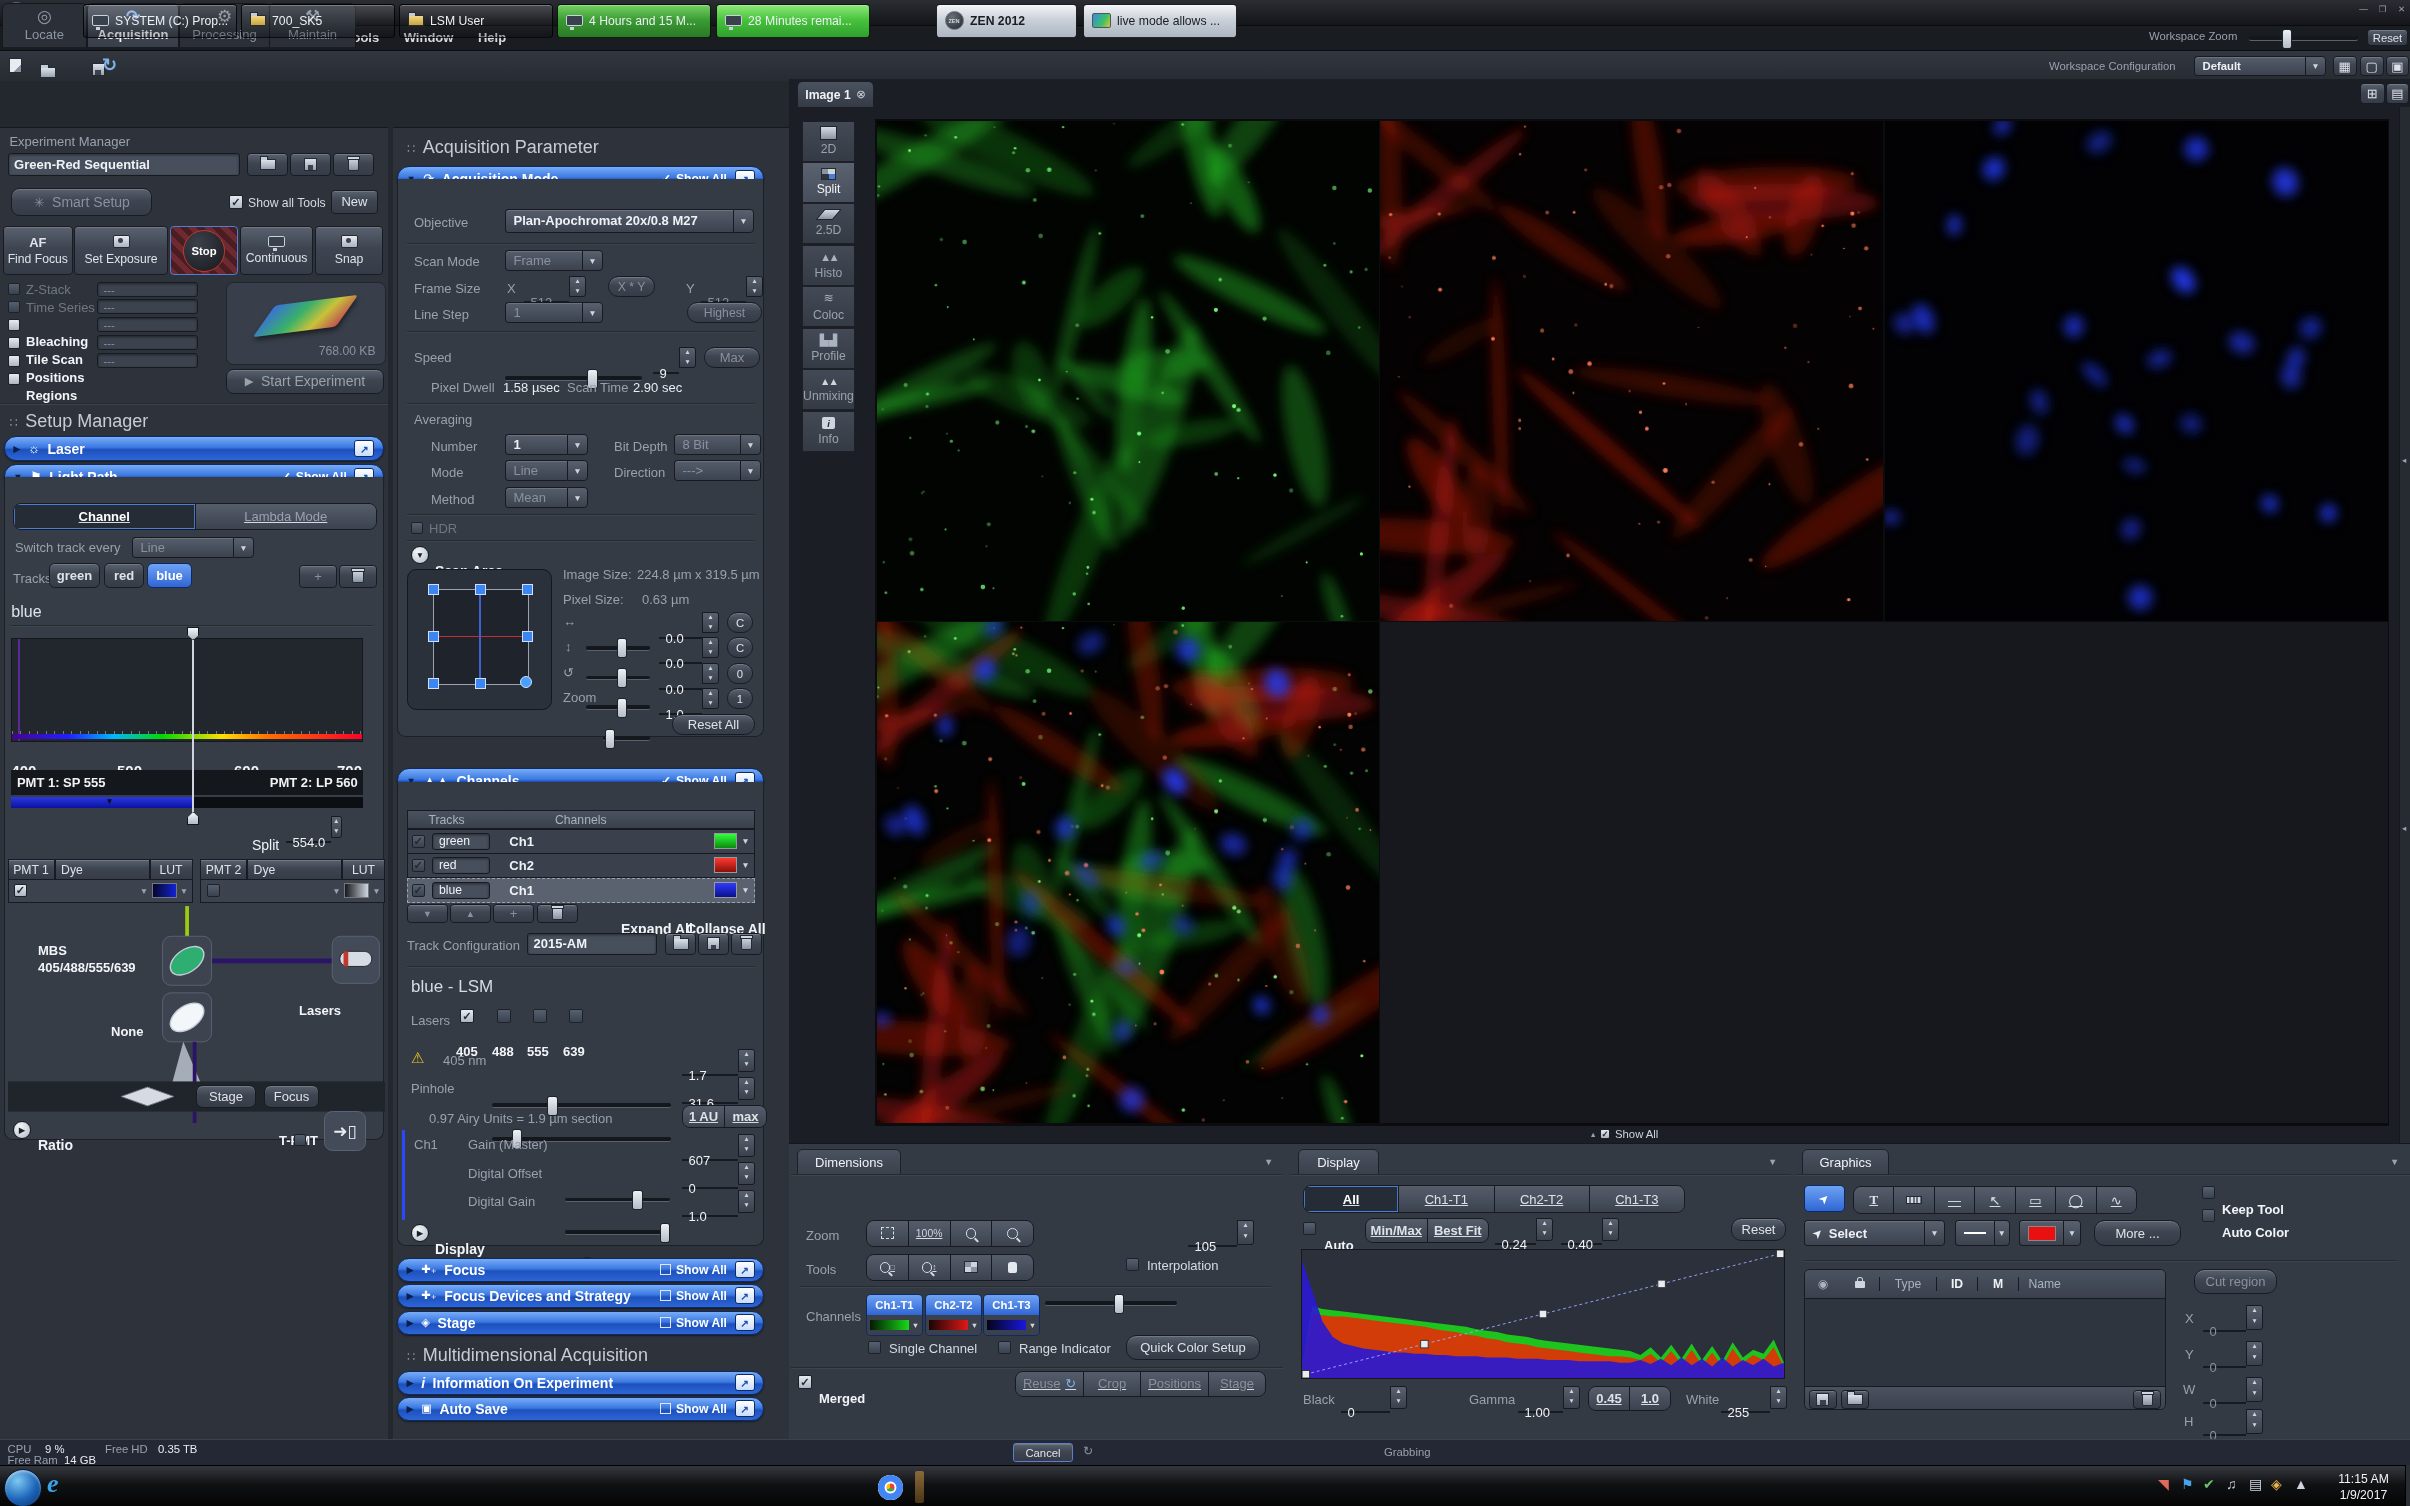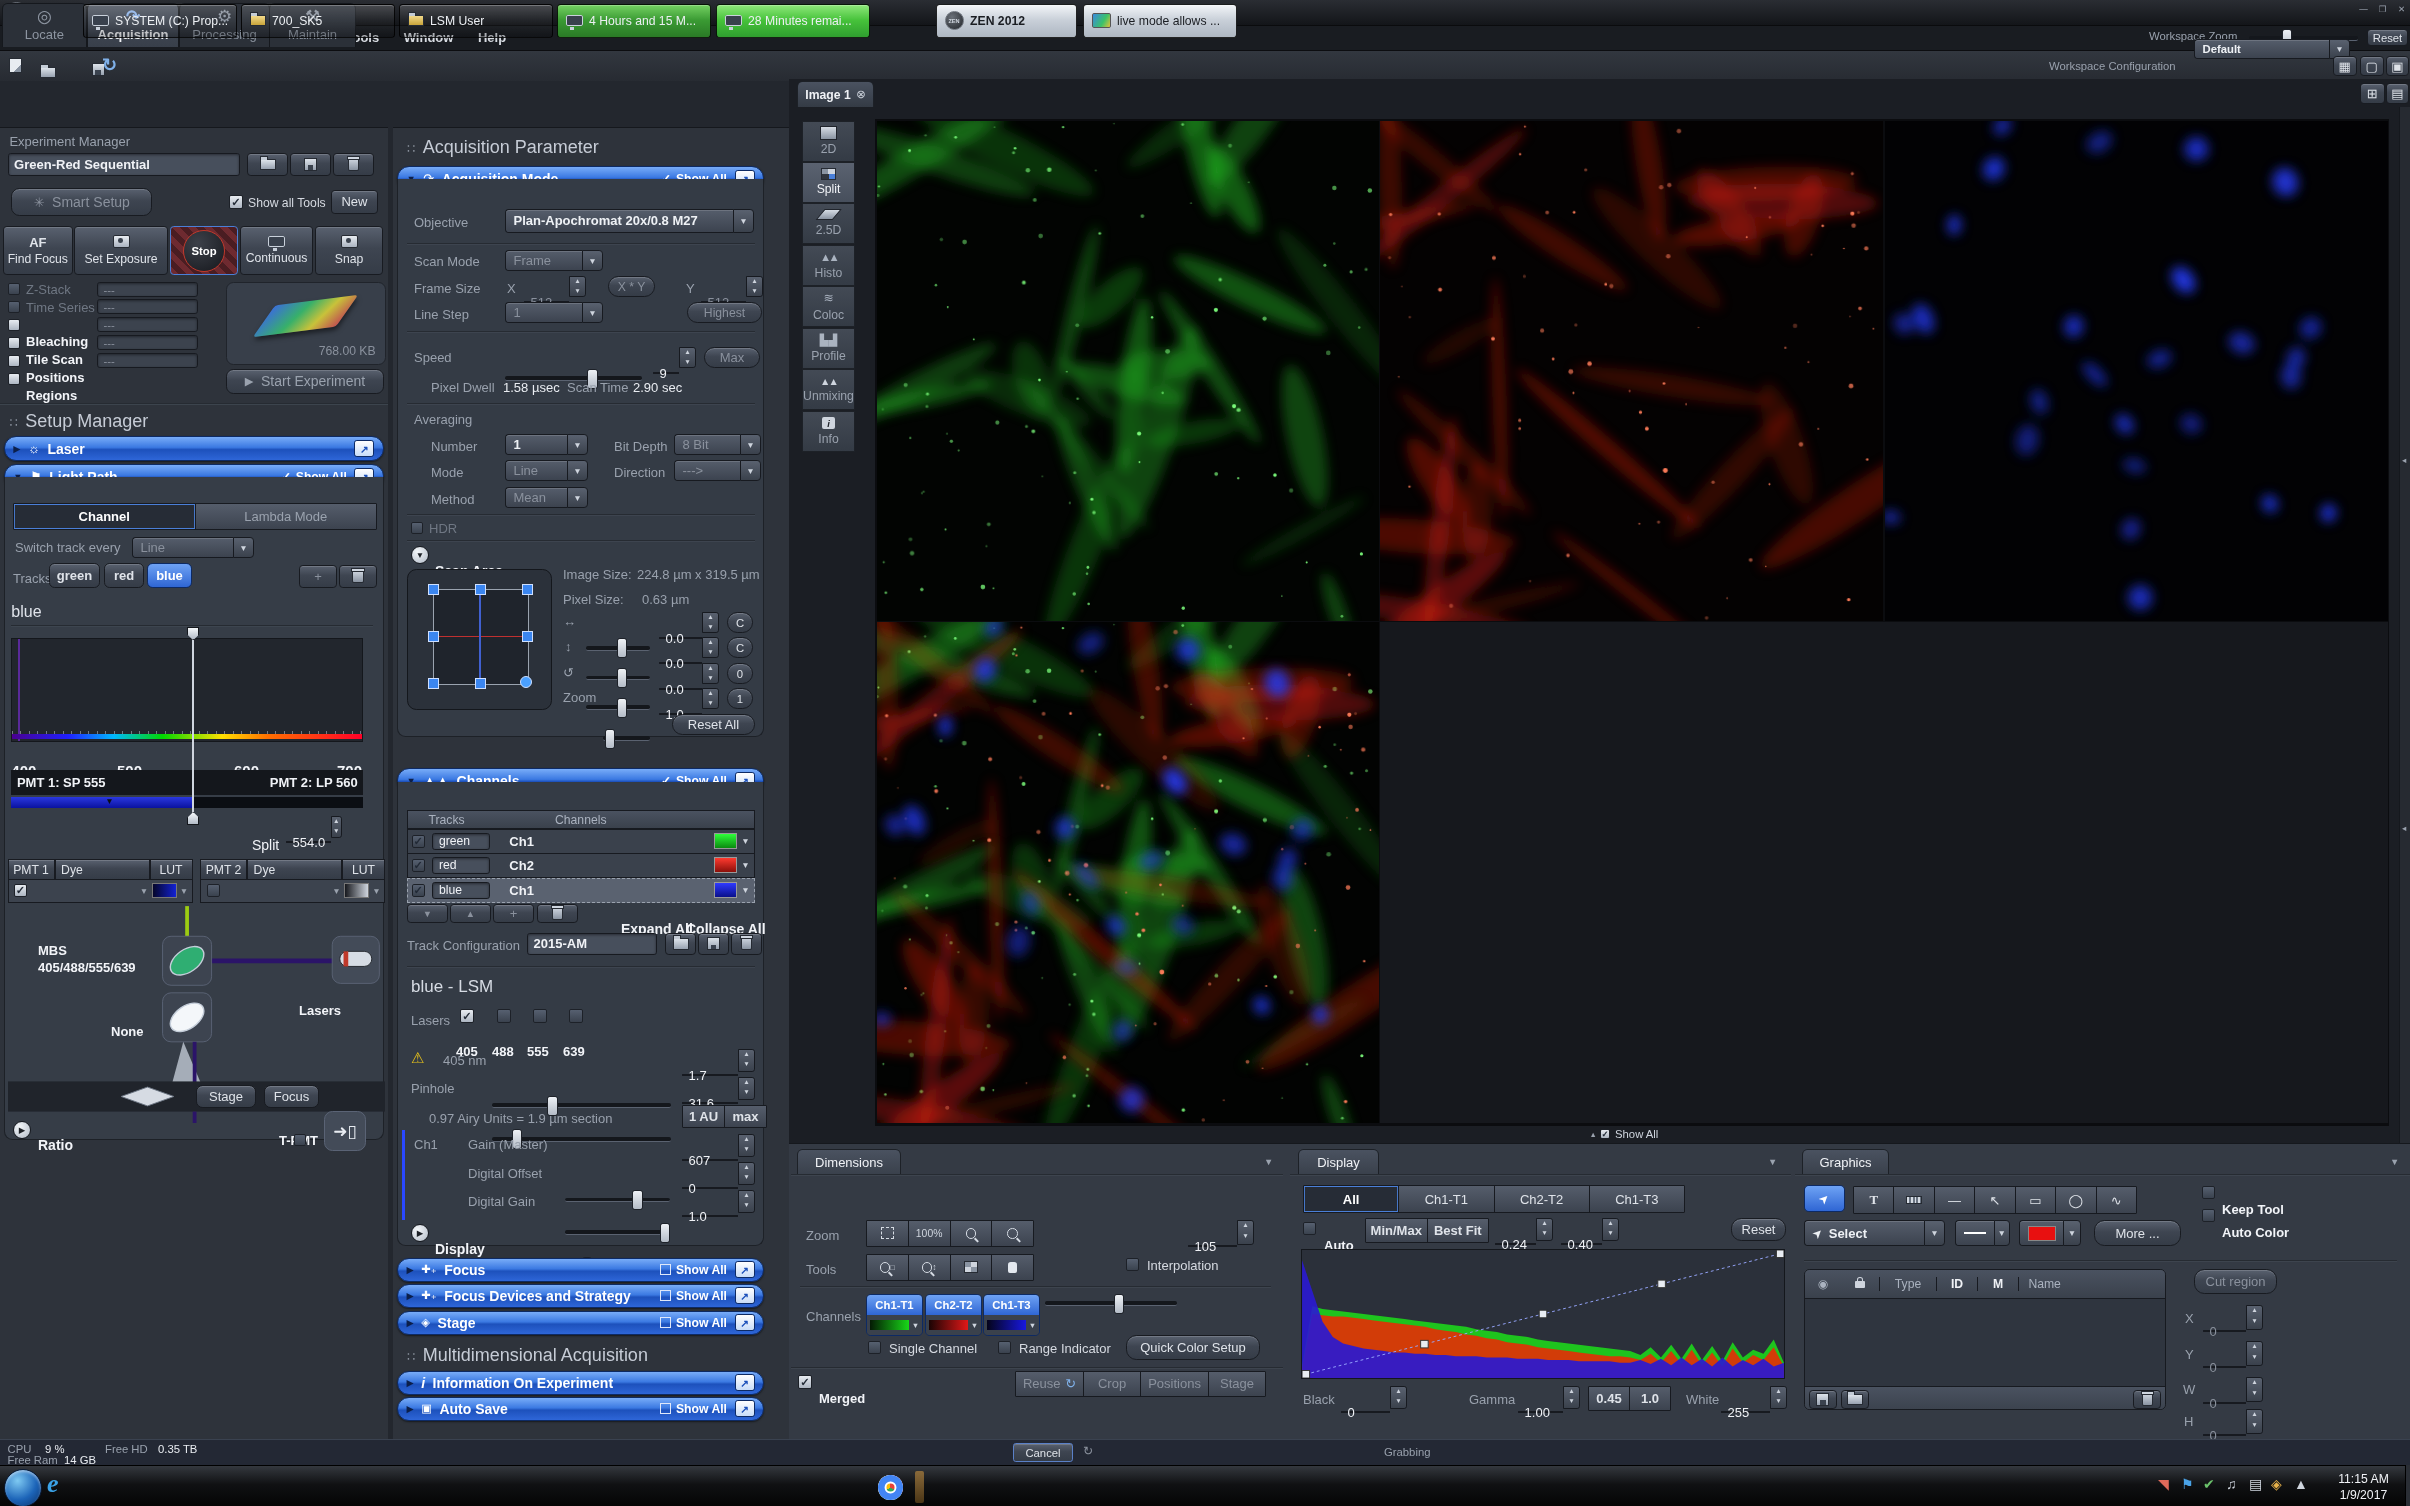--- a/index.html
+++ b/index.html
@@ -65,21 +65,21 @@
   .ic-mag::after{content:'';position:absolute;right:-3.8px;bottom:-3.8px;width:4.7px;height:1.9px;background:#d6dce4;transform:rotate(45deg);}
   .ic-lock{width:9.4px;height:6.6px;background:#cfd5de;border-radius:0.9px;position:relative;display:inline-block;}
   .ic-lock::before{content:'';position:absolute;top:-4.7px;left:1.9px;width:3.8px;height:3.8px;border:1.4px solid #cfd5de;border-bottom:none;border-radius:2.8px 2.8px 0 0;}
   .ic-hand{width:9.4px;height:11.3px;background:#e4e9ef;border-radius:2.8px 2.8px 1.9px 1.9px;display:inline-block;}
   .ic-tiles{width:12.2px;height:10.4px;display:inline-block;background:conic-gradient(#cfd5de 0 25%,#8a94a2 0 50%,#cfd5de 0 75%,#8a94a2 0);outline:0.9px solid #262b33;}
   .ic-ruler{width:14px;height:6.6px;background:repeating-linear-gradient(90deg,#d6dce4 0 1.9px,#6a7482 1.9px 3.8px);border:0.9px solid #262b33;display:inline-block;}
   
   .vtab{position:absolute;left:802px;width:53px;height:41px;background:linear-gradient(#434a55,#343b45);border:0.9px solid #1d2127;box-sizing:border-box;display:flex;flex-direction:column;align-items:center;justify-content:center;gap:2.8px;color:#9aa2ae;font-size:12.2px;}
   .vtab.active{background:linear-gradient(#5a6270,#474f5c);color:#f0f2f6;}
   
-  .seg{display:flex;border:0.9px solid #171a20;border-radius:1px;overflow:hidden;}
+  .seg{display:flex;border:0.9px solid #171a20;border-radius:8px;overflow:hidden;text-decoration:underline;}
   .seg>div{display:flex;align-items:center;justify-content:center;background:linear-gradient(#555d6b,#3c434f);border-right:0.9px solid #171a20;color:#dfe3e9;box-sizing:border-box;}
   .seg>div:last-child{border-right:none;}
   .seg>div.on{background:#262c36;box-shadow:inset 0 0 0 0.9px #4a7fd8;color:#fff;font-weight:bold;}
   
   .taskbar{left:0;top:1465px;width:2411px;height:41px;background:linear-gradient(#34383e,#101113 45%,#040404);border-top:0.9px solid #000;}
   .tbtn{position:absolute;top:3.8px;height:34px;border-radius:3.8px;border:0.9px solid rgba(0,0,0,.85);background:linear-gradient(rgba(255,255,255,.16),rgba(255,255,255,.05) 48%,rgba(0,0,0,.25));box-shadow:inset 0 0.9px 0 rgba(255,255,255,.25);display:flex;align-items:center;gap:6.6px;padding:0 7.5px;box-sizing:border-box;color:#eceff3;font-size:12.2px;white-space:nowrap;overflow:hidden;}
   .tbtn .tl{overflow:hidden;text-overflow:ellipsis;}
   .tbtn.green{background:linear-gradient(#74d162,#3a9a33 48%,#2a7a26);}
   .tbtn.light{background:linear-gradient(#f2f5f8,#c8cfd8 48%,#aeb7c2);color:#1a1d22;}
   .statusbar{left:0;top:1439px;width:2411px;height:26px;background:#232834;border-top:0.9px solid #3a4250;font-size:11.3px;}
@@ -117,21 +117,21 @@
       <span>Reset</span>
     </div>
 
   
   <div class="r toolrow"></div>
   <span class="r ic-page" style="left:9.4px;top:58px"></span>
   <span class="r ic-folder" style="left:40px;top:60px"></span>
   <span class="r ic-save" style="left:72px;top:58px"></span>
   <span class="r" style="left:102px;top:54px;color:#7fb0e8;font-size:18px;font-weight:bold">↻</span>
   <span class="r dim" style="left:2049px;top:60px;font-size:11.3px">Workspace Configuration</span>
-  <div class="r dd" style="left:2194px;top:39px;width:156px;height:20px">
+  <div class="r dd" style="left:2194px;top:56px;width:132px;height:20px">
       <span class="dv" style="font-size:11.3px">Default</span>
       <span class="da">▼</span>
     </div>
   <div class="r btn" style="left:2333px;top:56px;width:23.5px;height:20px">▦</div>
   <div class="r btn" style="left:2360px;top:56px;width:23.5px;height:20px">▢</div>
   <div class="r btn" style="left:2386px;top:56px;width:22.6px;height:20px">▣</div>
 
   
   <div class="r tabsrow"></div>
   <div class="mtab" style="left:1.9px;width:83px">

